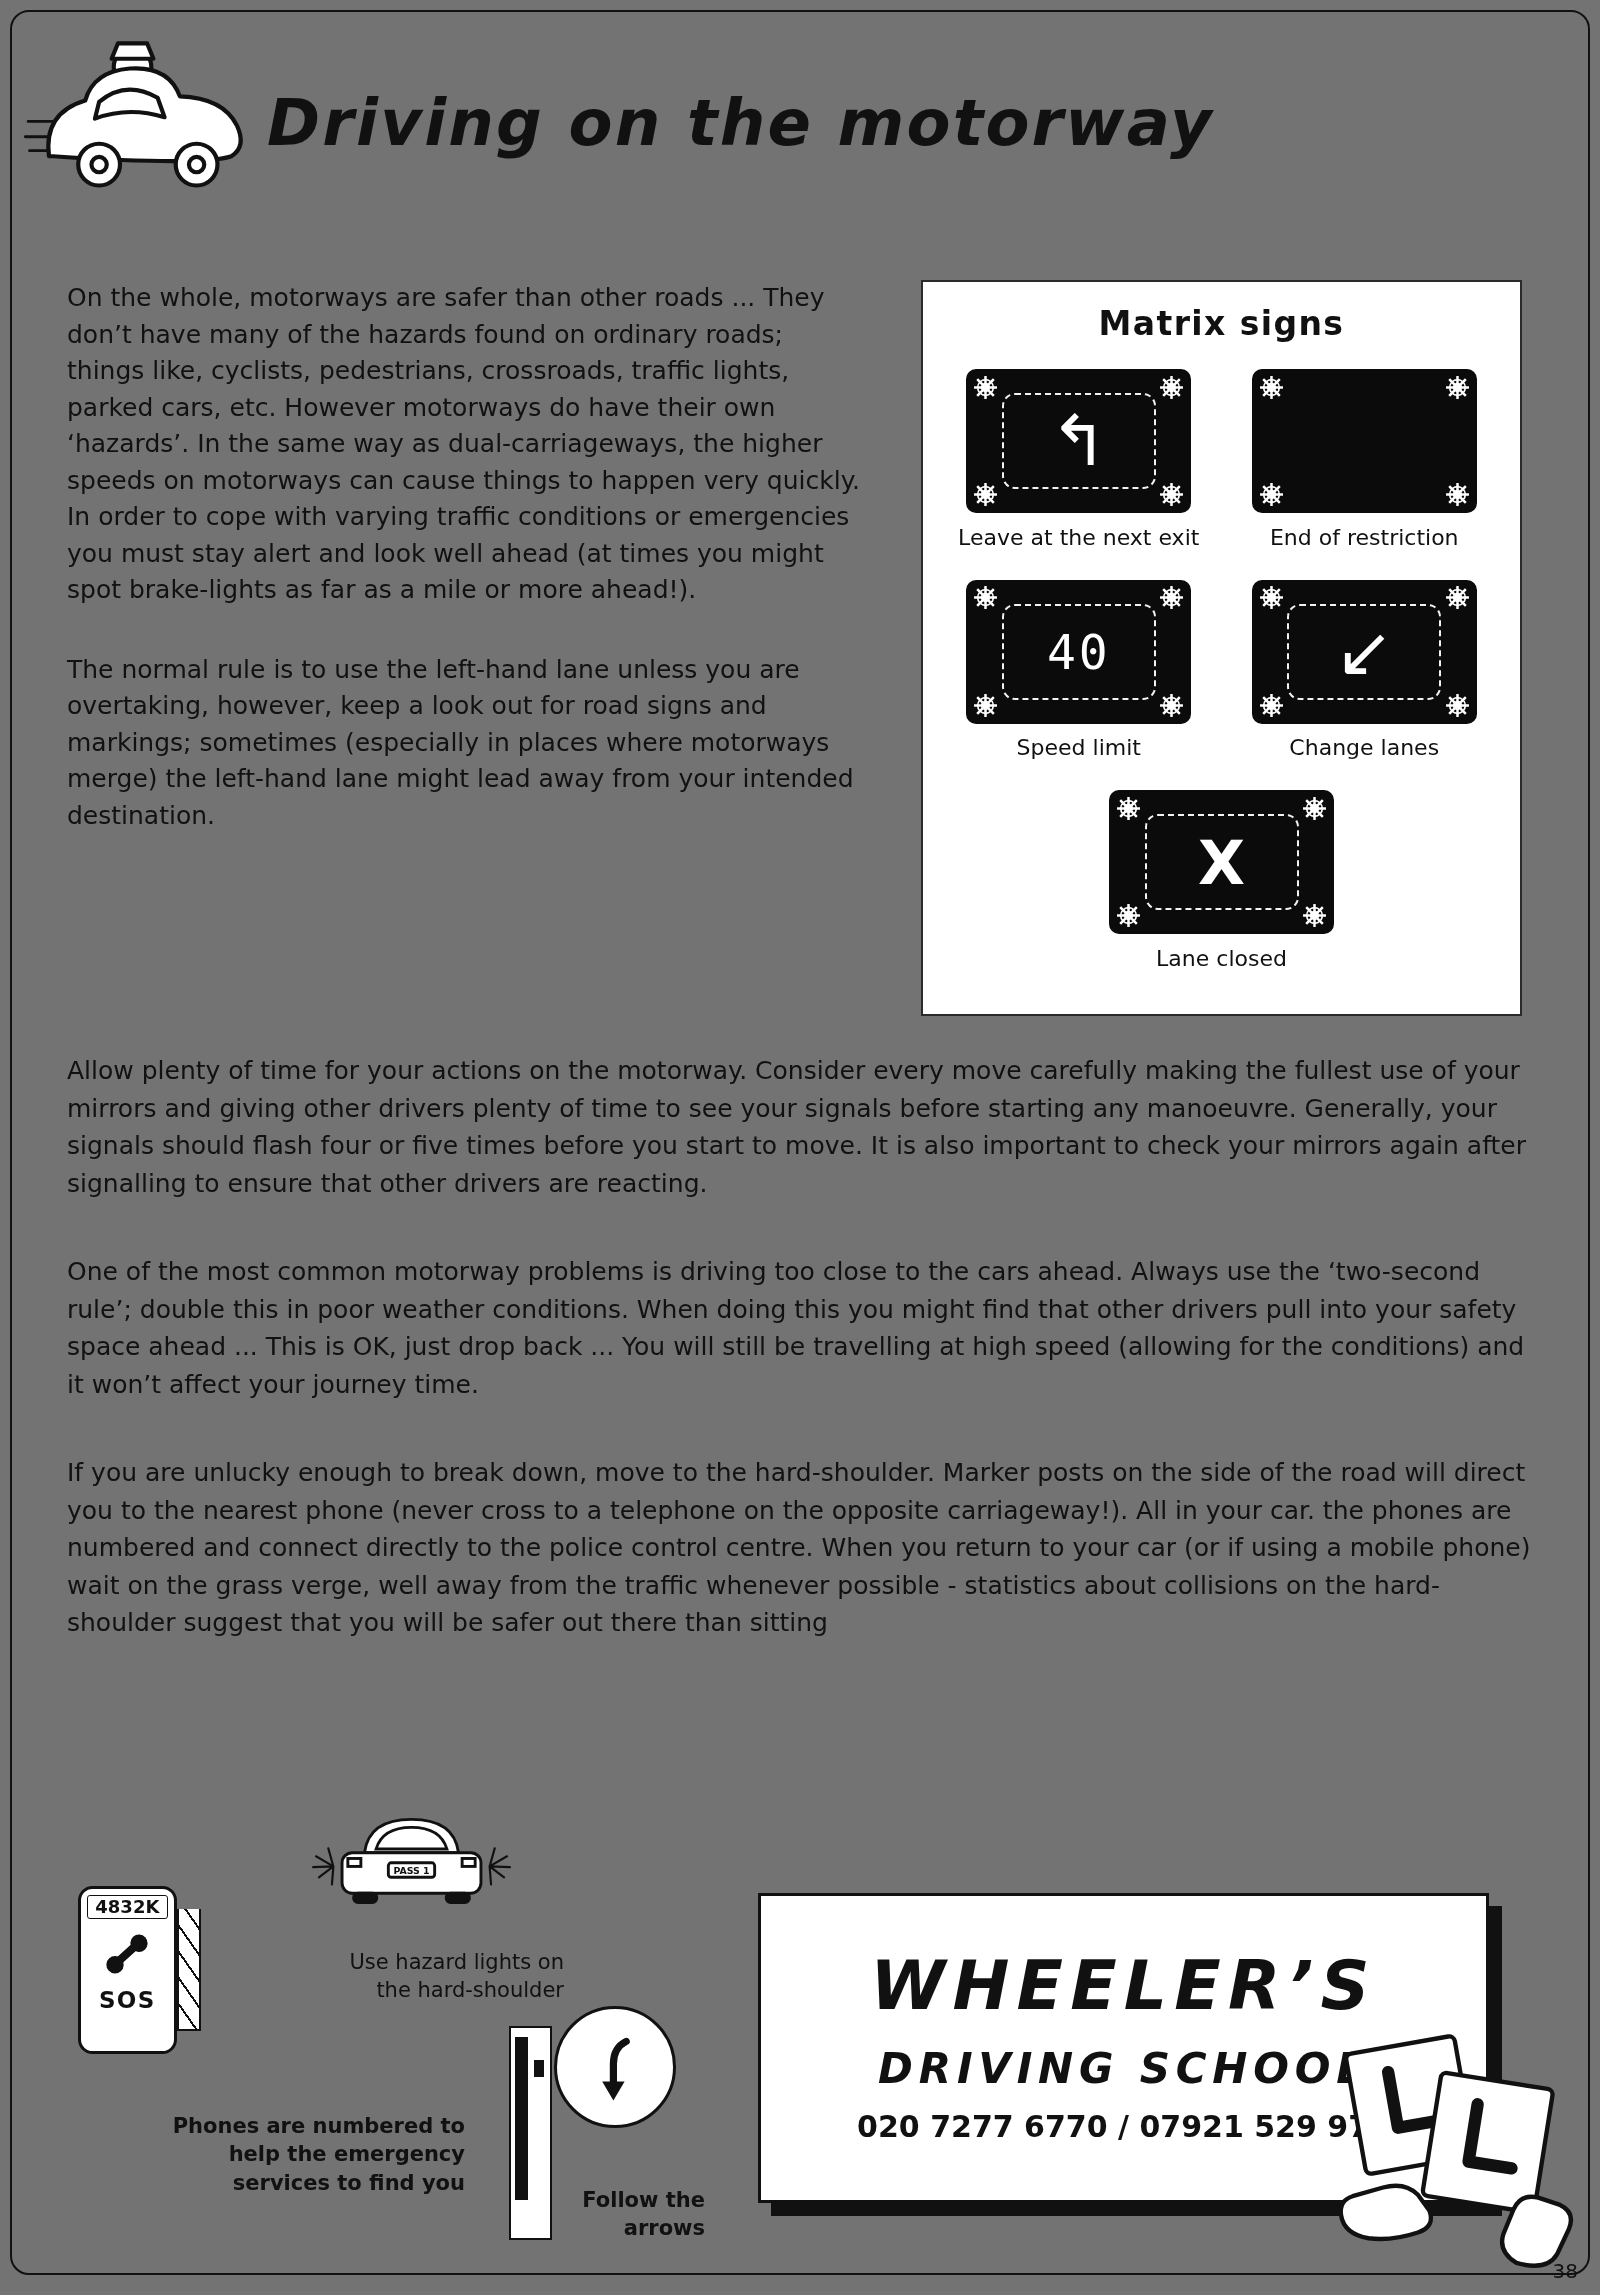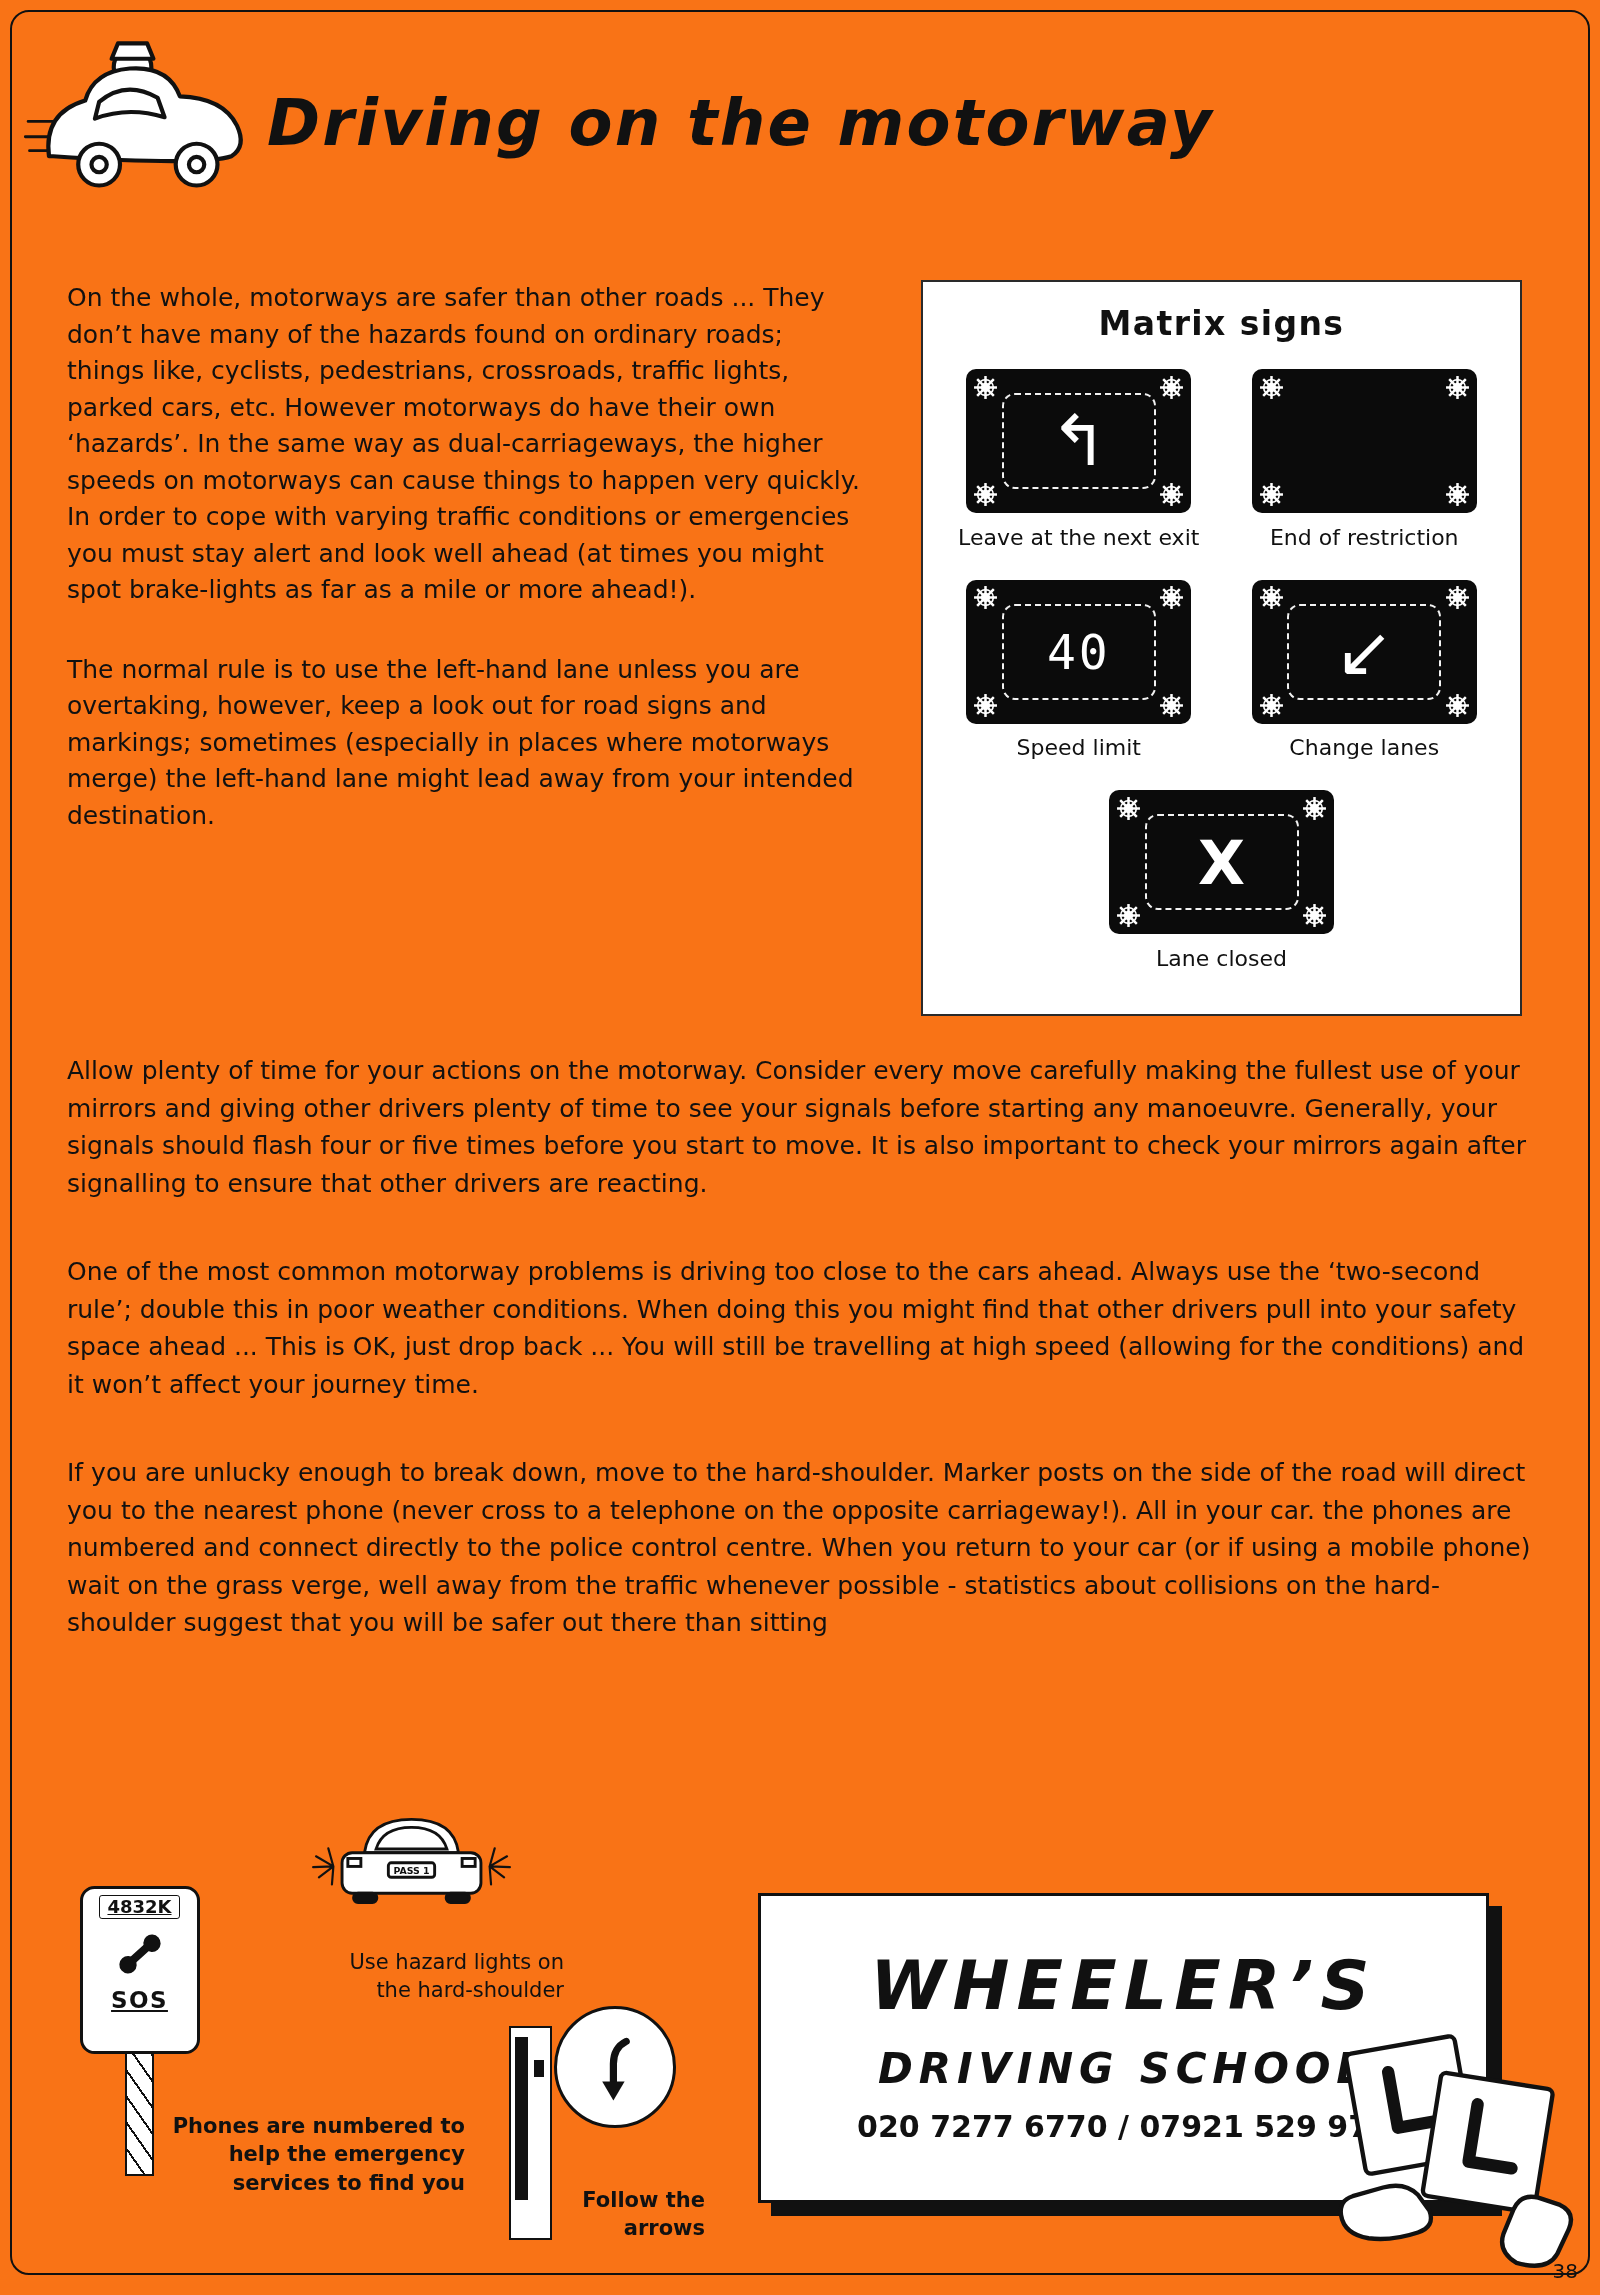--- a/index.html
+++ b/index.html
@@ -1,19 +1,19 @@
 <!DOCTYPE html>
 <html style="font-size:11.6px"><head>
 <meta charset="utf-8">
 <style>
   * { margin:0; padding:0; box-sizing:border-box; }
   html,body { background:#ffffff; }
   .page {
     position:relative; width:1600px; height:2295px;
-    background:#f97316; color:#111;
+    background:#737373; color:#111;
     font-family:"DejaVu Sans", sans-serif; overflow:hidden;
   }
   .frame {
     position:absolute; left:10px; top:10px; right:10px; bottom:20px;
     border:2.9px solid #111; border-radius:19px; pointer-events:none;
   }
 
   
   .car-cartoon { position:absolute; left:20px; top:17.4px; width:239px; height:188px; }
   .page-title {
@@ -57,21 +57,21 @@
 
   
   .full-text {
     position:absolute; left:67px; top:1052px; width:1473px;
     font-size:25px; line-height:1.5;
   }
   .full-text p + p { margin-top:51px; }
 
   
   .sos-post { position:absolute; left:78px; top:1886px; width:123px;
-              display:flex; flex-direction:column; align-items:center;text-decoration:underline; }
+              display:flex; align-items:center; }
   .sos-sign {
     width:120px; height:168px; background:#fff; border:3.6px solid #111; border-radius:14.5px;
     display:flex; flex-direction:column; align-items:center; padding-top:5.8px;
   }
   .sos-number { font-size:18px; font-weight:bold; border:1.4px solid #111; padding:0.7px 7.2px; border-radius:2.9px; }
   .phone-glyph { width:62px; height:62px; margin-top:4.3px; }
   .sos-label { font-size:23px; font-weight:bold; letter-spacing:1.4px; margin-top:1.4px; }
   .sos-pole {
     width:29px; height:122px; background:#fff; border:2.9px solid #111; border-top:none;
     background-image:repeating-linear-gradient(55deg, transparent 0 13px, #111 13px 15px);

